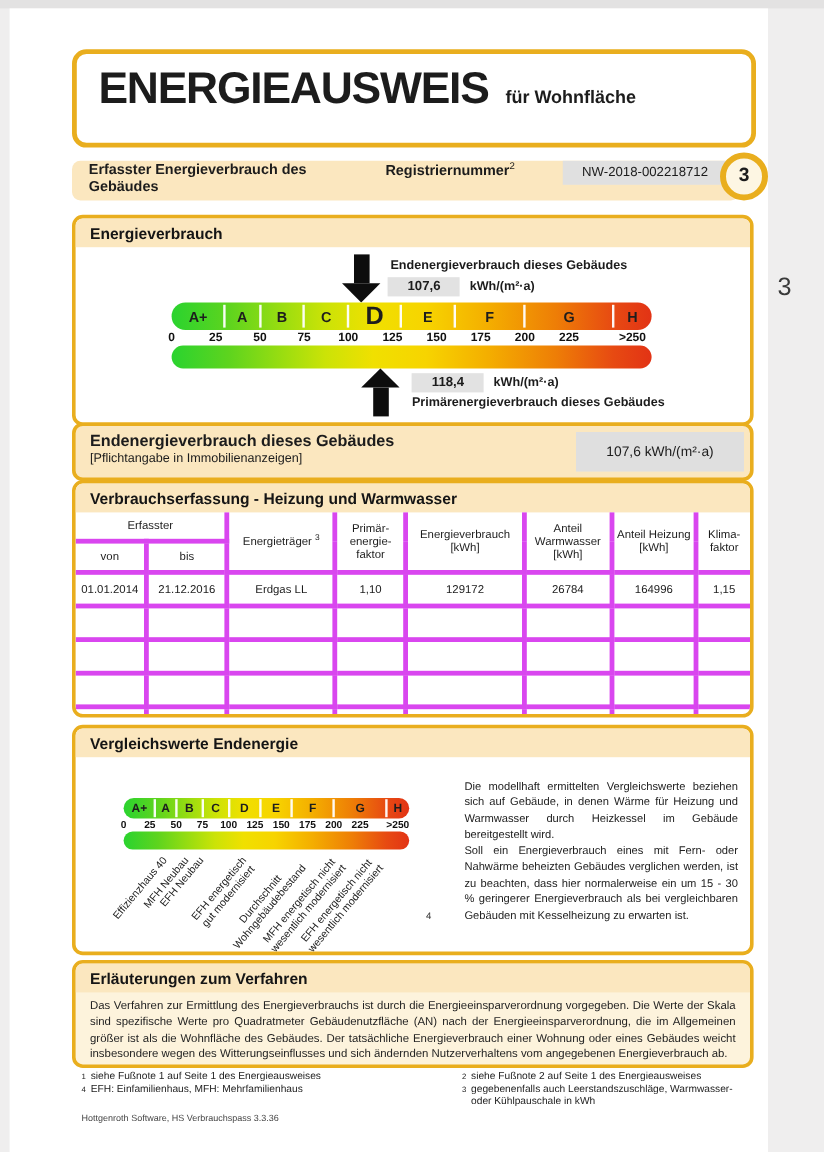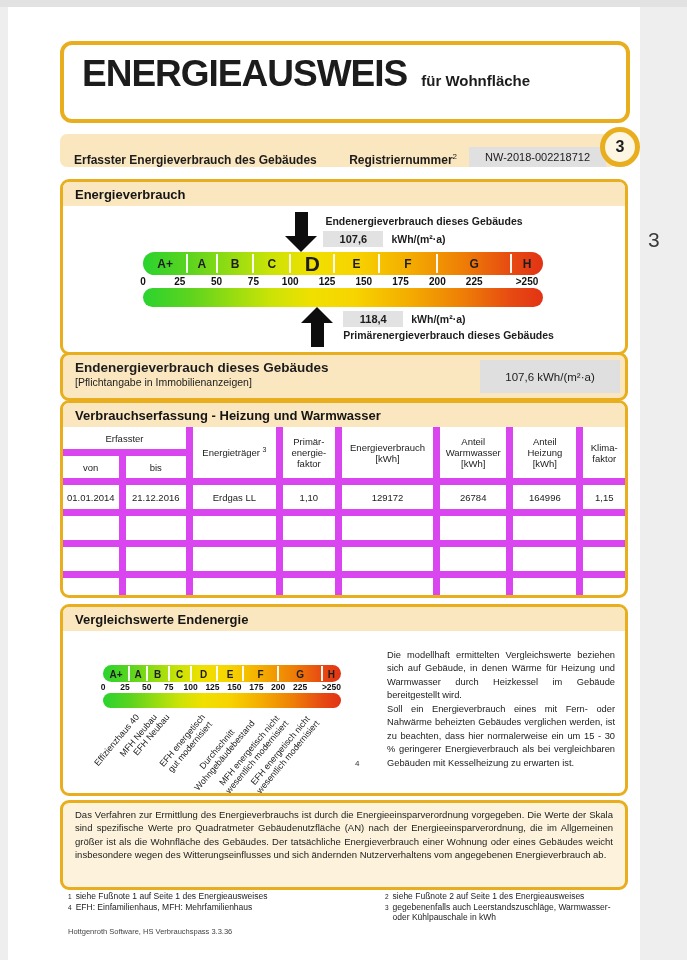--- a/index.html
+++ b/index.html
@@ -22,21 +22,21 @@
   .title-box{left:52px;top:34px;width:562px;height:74px;border-width:4px;border-radius:12px;}
   .title-line{display:flex;align-items:baseline;padding:10px 0 0 18px;}
   .main-title{font-size:37px;font-weight:bold;letter-spacing:-1px;line-height:1;}
   .sub-title{font-size:15px;font-weight:bold;margin-left:14px;}
   .law-line{padding:3px 0 0 18px;font-size:11px;}
   .law-line sup{font-size:8px;}
   .date-chip{display:inline-block;background:#e2e2e2;padding:2px 12px;margin-left:14px;font-size:11px;margin-top:48px;}
 
   
   .register-bar{position:absolute;left:52px;top:127px;width:556px;height:33px;background:#fbe7bf;
-    border-radius:7px;display:flex;align-items:flex-end;padding:0 10px 0 14px;box-sizing:border-box;}
+    border-radius:7px;display:flex;align-items:flex-start;padding:0 10px 0 14px;box-sizing:border-box;gap:28px;}
   .register-label{font-weight:bold;font-size:12px;flex:1;}
   .regnum-label{font-weight:bold;font-size:12px;margin-right:12px;}
   .regnum-label sup{font-size:8px;font-weight:normal;}
   .regnum-chip{background:#e0e0e0;font-size:11px;padding:4px 16px;}
   .page-badge{position:absolute;left:592px;top:120px;width:30px;height:30px;border:5px solid #e9ae1e;
     border-radius:50%;background:#fdf6e3;display:flex;align-items:center;justify-content:center;
     font-weight:bold;font-size:16px;}
 
   
   .scale-wrap{position:absolute;}
@@ -77,21 +77,21 @@
   
   .sec-endenergie{left:52px;top:345px;width:562px;height:43px;background:#fbe7bf;}
   .sec-endenergie .ee-title{font-weight:bold;font-size:13.5px;padding:5px 0 1px 12px;}
   .sec-endenergie .ee-sub{font-size:10.5px;padding-left:12px;}
   .ee-chip{position:absolute;right:5px;top:5px;bottom:5px;width:140px;background:#dfdfdf;
     display:flex;align-items:center;justify-content:center;font-size:11.5px;}
 
   
   .sec-table{left:52px;top:393px;width:562px;height:192px;}
   table.consumption{width:100%;border-collapse:collapse;table-layout:fixed;}
-  table.consumption th,table.consumption td{border:7px solid #d946ef;font-weight:normal;
+  table.consumption th,table.consumption td{border:4px solid #d946ef;font-weight:normal;
     font-size:9.5px;text-align:center;vertical-align:middle;padding:2px 2px;white-space:pre-line;}
   table.consumption thead th{height:18px;}
   table.consumption td{height:20px;}
   table.consumption sup{font-size:7px;}
   table.consumption tr:first-child th{border-top:none;}
   table.consumption th:first-child,table.consumption td:first-child{border-left:none;}
   table.consumption th:last-child,table.consumption td:last-child{border-right:none;}
   table.consumption tr:last-child td{border-bottom:none;}
 
   
@@ -362,20 +362,21 @@
         </div>
     </div>
     <div class="compare-note4">4</div>
     <div class="compare-text">
       <p>Die modellhaft ermittelten Vergleichswerte beziehen sich auf Gebäude, in denen Wärme für Heizung und Warmwasser durch Heizkessel im Gebäude bereitgestellt wird.</p>
       <p>Soll ein Energieverbrauch eines mit Fern- oder Nahwärme beheizten Gebäudes verglichen werden, ist zu beachten, dass hier normalerweise ein um 15 - 30 % geringerer Energieverbrauch als bei vergleichbaren Gebäuden mit Kesselheizung zu erwarten ist.</p>
     </div>
   </div>
 
   <div class="goldbox sec-explain">
+    <div class="sec-head">Erläuterungen zum Verfahren</div>
     <div class="explain-body">Das Verfahren zur Ermittlung des Energieverbrauchs ist durch die Energieeinsparverordnung vorgegeben. Die Werte der Skala sind spezifische Werte pro Quadratmeter Gebäudenutzfläche (AN) nach der Energieeinsparverordnung, die im Allgemeinen größer ist als die Wohnfläche des Gebäudes. Der tatsächliche Energieverbrauch einer Wohnung oder eines Gebäudes weicht insbesondere wegen des Witterungseinflusses und sich ändernden Nutzerverhaltens vom angegebenen Energieverbrauch ab.</div>
   </div>
 
   <div class="footnotes" id="footnotes">
       <div class="fn">
         <sup>1</sup>
         <span>siehe Fußnote 1 auf Seite 1 des Energieausweises</span>
       </div>
       <div class="fn">
         <sup>2</sup>

